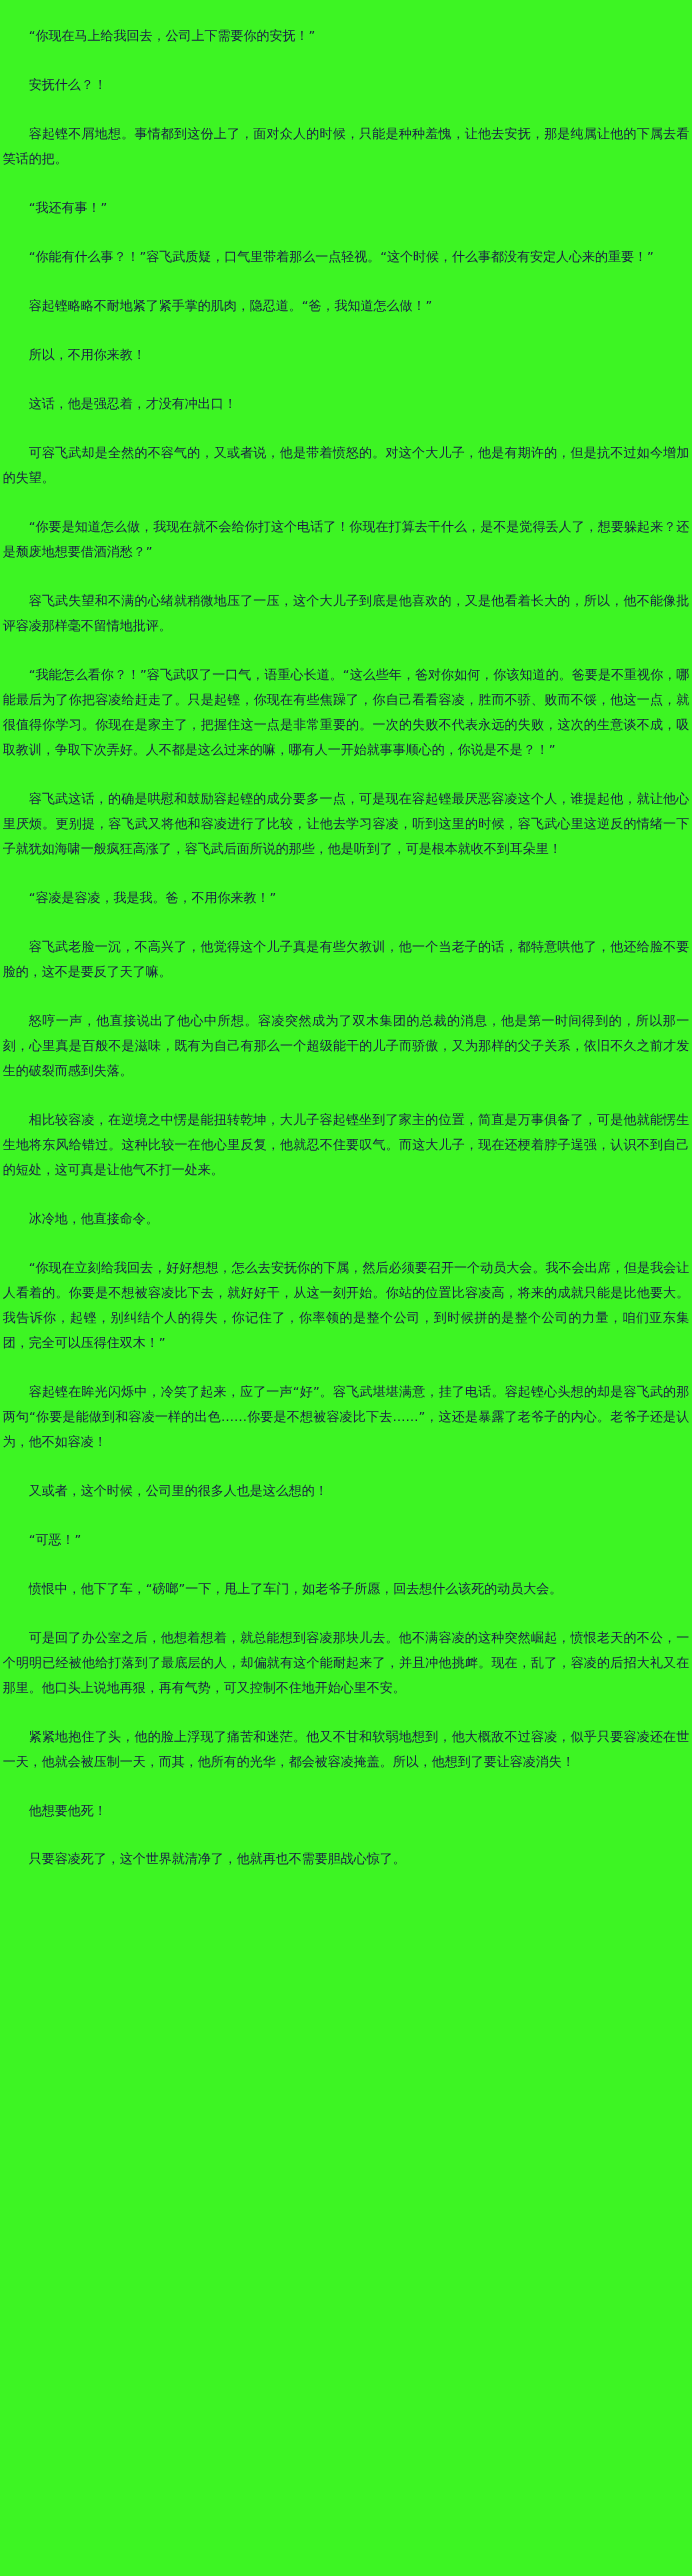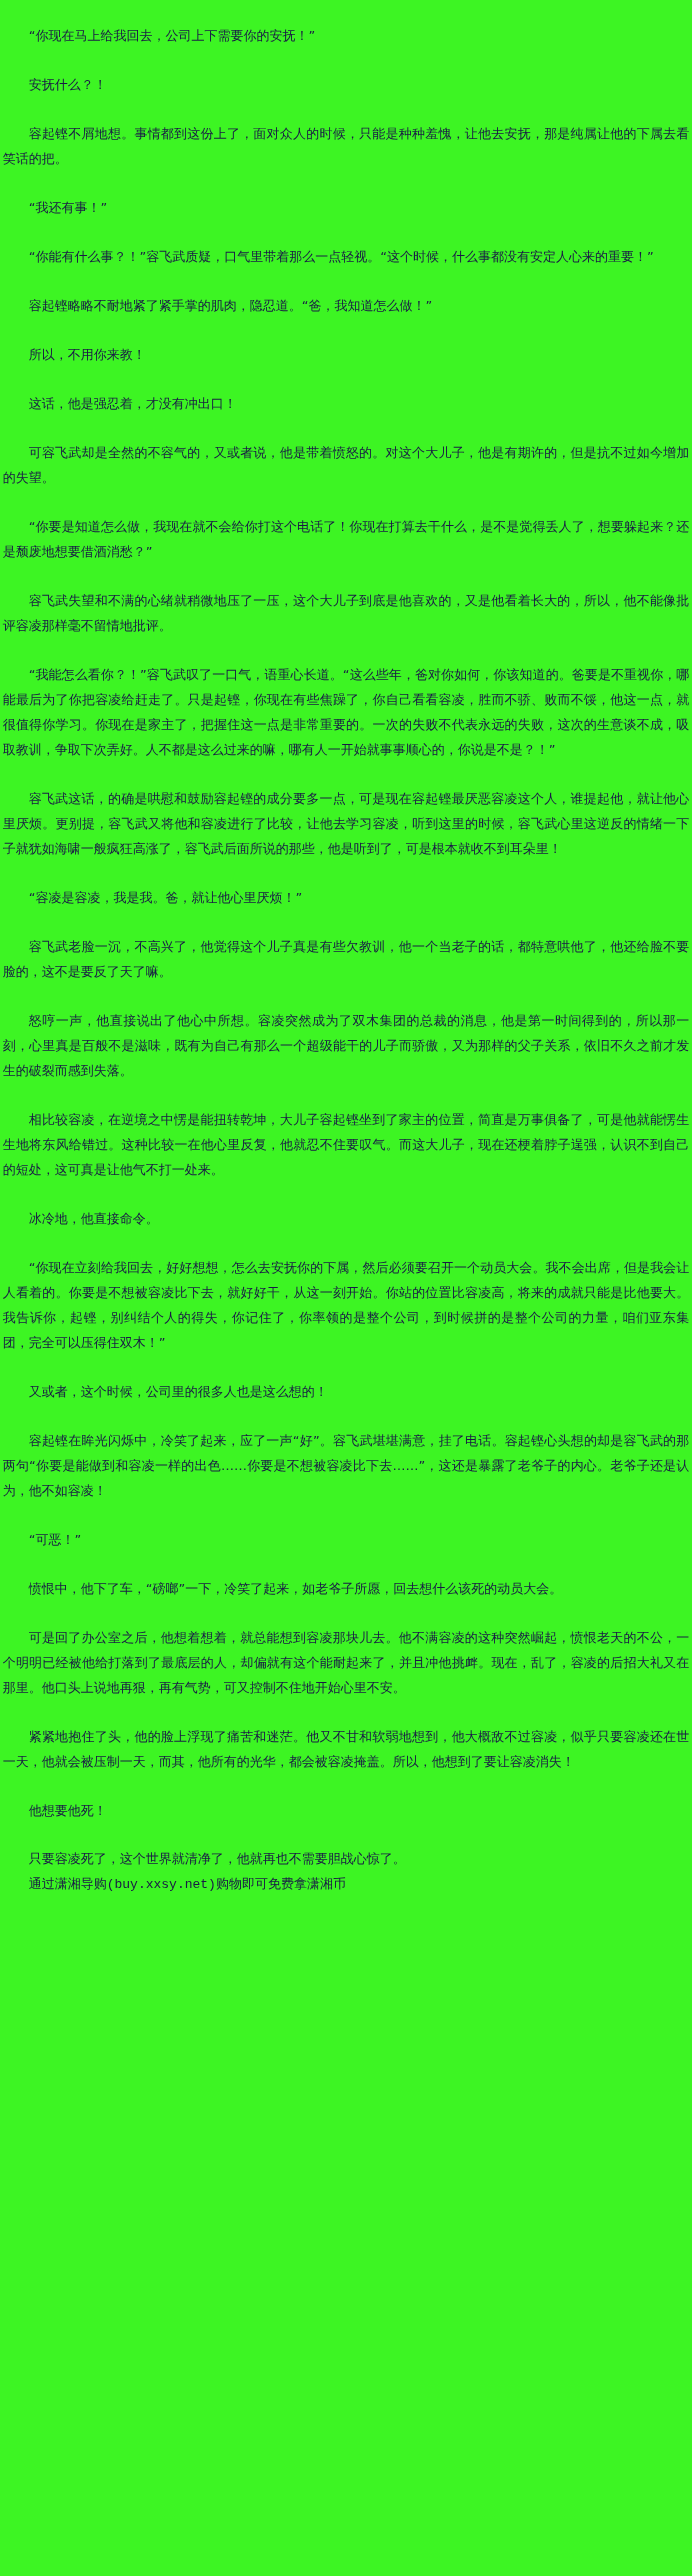--- a/index.html
+++ b/index.html
@@ -43,30 +43,29 @@
       <p>“我还有事！”</p>
       <p>“你能有什么事？！”容飞武质疑，口气里带着那么一点轻视。“这个时候，什么事都没有安定人心来的重要！”</p>
       <p>容起铿略略不耐地紧了紧手掌的肌肉，隐忍道。“爸，我知道怎么做！”</p>
       <p>所以，不用你来教！</p>
       <p>这话，他是强忍着，才没有冲出口！</p>
       <p>可容飞武却是全然的不容气的，又或者说，他是带着愤怒的。对这个大儿子，他是有期许的，但是抗不过如今增加的失望。</p>
       <p>“你要是知道怎么做，我现在就不会给你打这个电话了！你现在打算去干什么，是不是觉得丢人了，想要躲起来？还是颓废地想要借酒消愁？”</p>
       <p>容飞武失望和不满的心绪就稍微地压了一压，这个大儿子到底是他喜欢的，又是他看着长大的，所以，他不能像批评容凌那样毫不留情地批评。</p>
       <p>“我能怎么看你？！”容飞武叹了一口气，语重心长道。“这么些年，爸对你如何，你该知道的。爸要是不重视你，哪能最后为了你把容凌给赶走了。只是起铿，你现在有些焦躁了，你自己看看容凌，胜而不骄、败而不馁，他这一点，就很值得你学习。你现在是家主了，把握住这一点是非常重要的。一次的失败不代表永远的失败，这次的生意谈不成，吸取教训，争取下次弄好。人不都是这么过来的嘛，哪有人一开始就事事顺心的，你说是不是？！”</p>
       <p>容飞武这话，的确是哄慰和鼓励容起铿的成分要多一点，可是现在容起铿最厌恶容凌这个人，谁提起他，就让他心里厌烦。更别提，容飞武又将他和容凌进行了比较，让他去学习容凌，听到这里的时候，容飞武心里这逆反的情绪一下子就犹如海啸一般疯狂高涨了，容飞武后面所说的那些，他是听到了，可是根本就收不到耳朵里！</p>
-      <p>“容凌是容凌，我是我。爸，就让他心里厌烦！”</p>
+      <p>“容凌是容凌，我是我。爸，不用你来教！”</p>
       <p>容飞武老脸一沉，不高兴了，他觉得这个儿子真是有些欠教训，他一个当老子的话，都特意哄他了，他还给脸不要脸的，这不是要反了天了嘛。</p>
       <p>怒哼一声，他直接说出了他心中所想。容凌突然成为了双木集团的总裁的消息，他是第一时间得到的，所以那一刻，心里真是百般不是滋味，既有为自己有那么一个超级能干的儿子而骄傲，又为那样的父子关系，依旧不久之前才发生的破裂而感到失落。</p>
       <p>相比较容凌，在逆境之中愣是能扭转乾坤，大儿子容起铿坐到了家主的位置，简直是万事俱备了，可是他就能愣生生地将东风给错过。这种比较一在他心里反复，他就忍不住要叹气。而这大儿子，现在还梗着脖子逞强，认识不到自己的短处，这可真是让他气不打一处来。</p>
       <p>冰冷地，他直接命令。</p>
       <p>“你现在立刻给我回去，好好想想，怎么去安抚你的下属，然后必须要召开一个动员大会。我不会出席，但是我会让人看着的。你要是不想被容凌比下去，就好好干，从这一刻开始。你站的位置比容凌高，将来的成就只能是比他要大。我告诉你，起铿，别纠结个人的得失，你记住了，你率领的是整个公司，到时候拼的是整个公司的力量，咱们亚东集团，完全可以压得住双木！”</p>
+      <p>容起铿在眸光闪烁中，冷笑了起来，应了一声“好”。容飞武堪堪满意，挂了电话。容起铿心头想的却是容飞武的那两句“你要是能做到和容凌一样的出色……你要是不想被容凌比下去……”，这还是暴露了老爷子的内心。老爷子还是认为，他不如容凌！</p>
       <p>又或者，这个时候，公司里的很多人也是这么想的！</p>
-      <p>容起铿在眸光闪烁中，冷笑了起来，应了一声“好”。容飞武堪堪满意，挂了电话。容起铿心头想的却是容飞武的那两句“你要是能做到和容凌一样的出色……你要是不想被容凌比下去……”，这还是暴露了老爷子的内心。老爷子还是认为，他不如容凌！</p>
       <p>“可恶！”</p>
-      <p>愤恨中，他下了车，“磅啷”一下，冷笑了起来，如老爷子所愿，回去想什么该死的动员大会。</p>
+      <p>愤恨中，他下了车，“磅啷”一下，甩上了车门，如老爷子所愿，回去想什么该死的动员大会。</p>
       <p>可是回了办公室之后，他想着想着，就总能想到容凌那块儿去。他不满容凌的这种突然崛起，愤恨老天的不公，一个明明已经被他给打落到了最底层的人，却偏就有这个能耐起来了，并且冲他挑衅。现在，乱了，容凌的后招大礼又在那里。他口头上说地再狠，再有气势，可又控制不住地开始心里不安。</p>
       <p>紧紧地抱住了头，他的脸上浮现了痛苦和迷茫。他又不甘和软弱地想到，他大概敌不过容凌，似乎只要容凌还在世一天，他就会被压制一天，而其，他所有的光华，都会被容凌掩盖。所以，他想到了要让容凌消失！</p>
       <p>他想要他死！</p>
       <p>只要容凌死了，这个世界就清净了，他就再也不需要胆战心惊了。</p>
     </div>
-  <p>通过潇湘导购(buy.xxsy.net)购物即可免费拿潇湘币</p>
 </div>
 
 
 </body></html>

